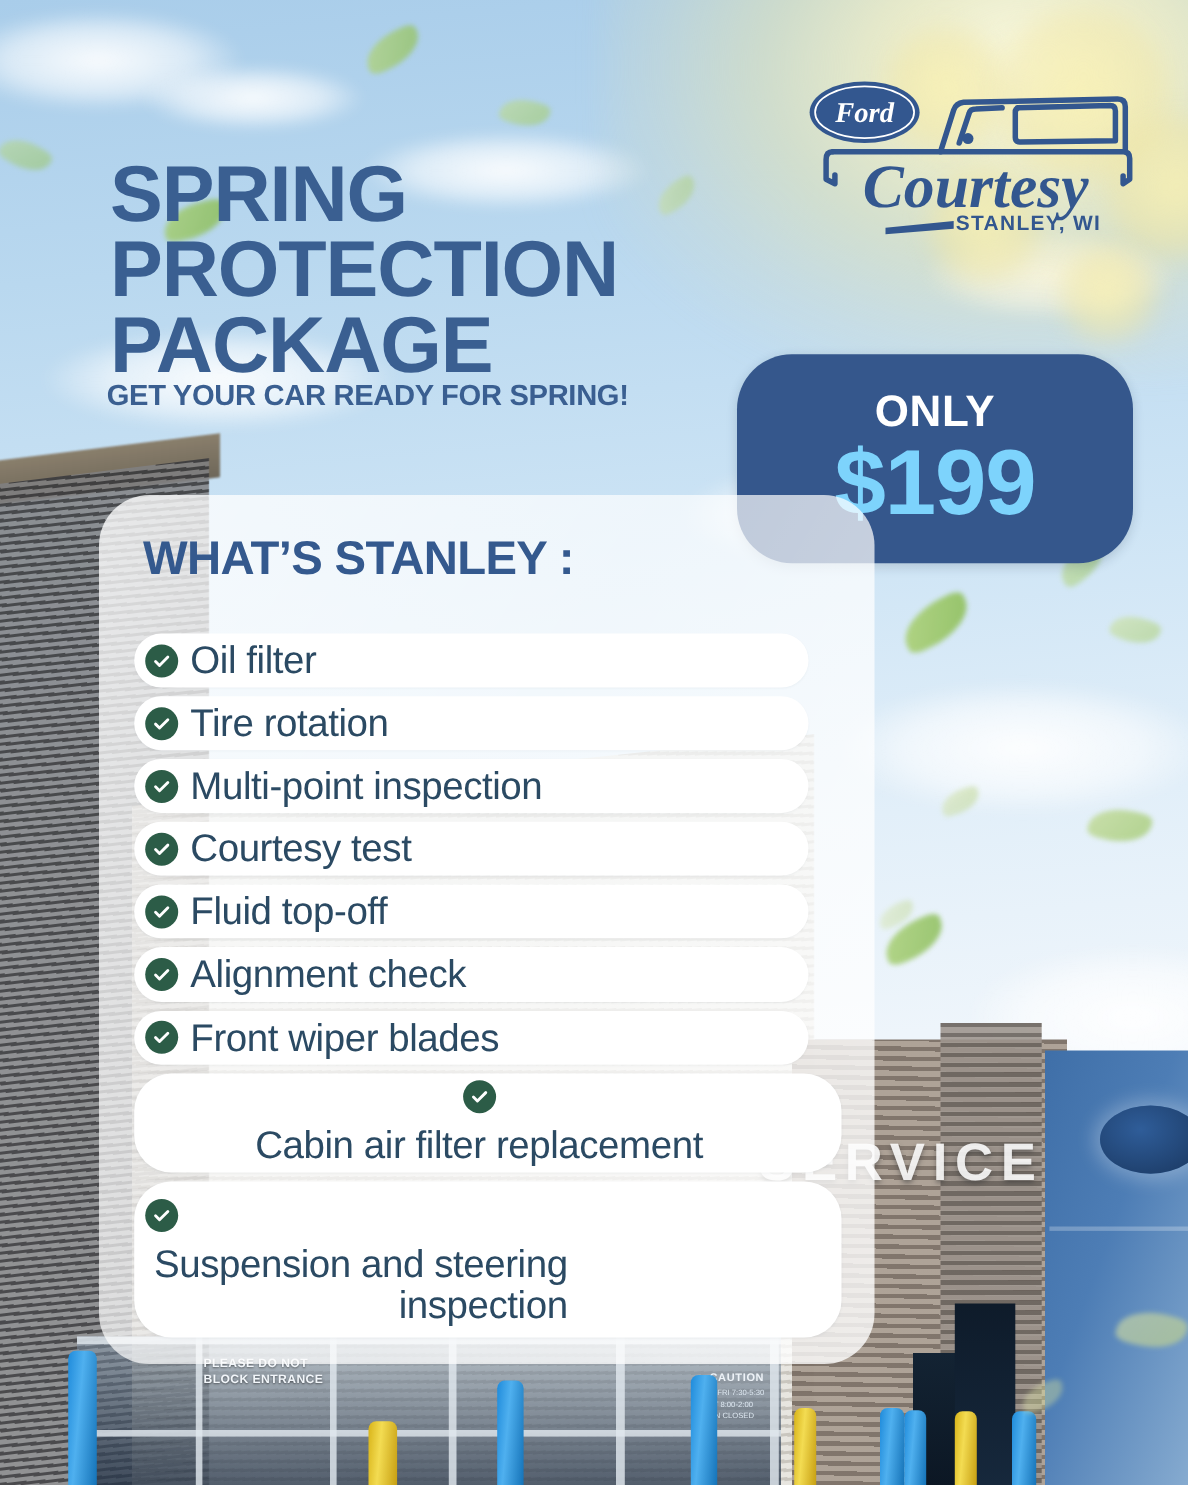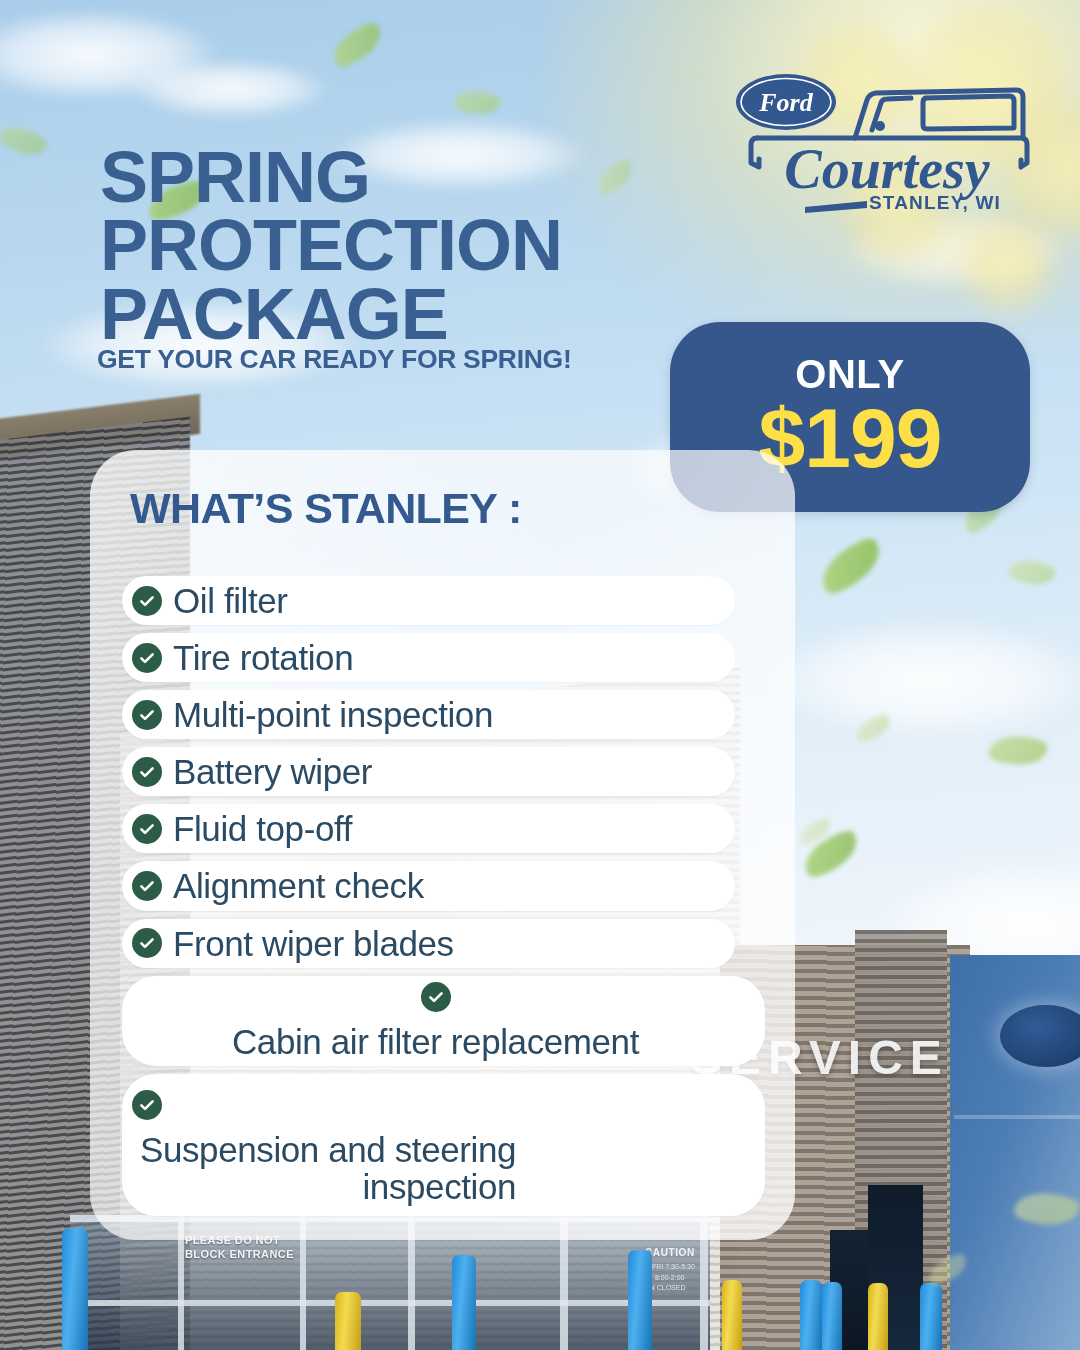--- a/index.html
+++ b/index.html
@@ -158,21 +158,21 @@
     position:absolute; left:670px; top:322px; width:360px; height:190px;
     background:#35578c; border-radius:50px;
     display:flex; flex-direction:column; align-items:center; justify-content:center;
     box-shadow:0 3px 10px rgba(30,50,80,.18);
   }
   .price-only {
     color:#ffffff; font-size:40px; font-weight:bold; letter-spacing:.5px;
     line-height:1; margin-bottom:2px;
   }
   .price-amount {
-    color:#fde047; font-size:84px; font-weight:bold; letter-spacing:-1px; line-height:1;
+    color:#7dd3fc; font-size:84px; font-weight:bold; letter-spacing:-1px; line-height:1;
   }
 
   
   .panel {
     position:absolute; left:90px; top:450px; width:705px; height:790px;
     background:linear-gradient(120deg, rgba(255,255,255,.80) 0%, rgba(255,255,255,.68) 45%, rgba(255,255,255,.80) 100%);
     border-radius:46px;
   }
   .panel-title {
     position:absolute; left:130px; top:484px;
@@ -352,21 +352,21 @@
           </svg>
         </span>
         <span class="pill-label">Multi-point inspection</span>
       </div>
       <div class="pill">
         <span class="check">
           <svg width="18" height="18" viewBox="0 0 18 18">
             <path d="M3.4 9.3 L7 12.9 L14.6 5.3" fill="none" stroke="#ffffff" stroke-width="2.6" stroke-linecap="round" stroke-linejoin="round"></path>
           </svg>
         </span>
-        <span class="pill-label">Battery wiper</span>
+        <span class="pill-label">Courtesy test</span>
       </div>
       <div class="pill">
         <span class="check">
           <svg width="18" height="18" viewBox="0 0 18 18">
             <path d="M3.4 9.3 L7 12.9 L14.6 5.3" fill="none" stroke="#ffffff" stroke-width="2.6" stroke-linecap="round" stroke-linejoin="round"></path>
           </svg>
         </span>
         <span class="pill-label">Fluid top-off</span>
       </div>
       <div class="pill">

